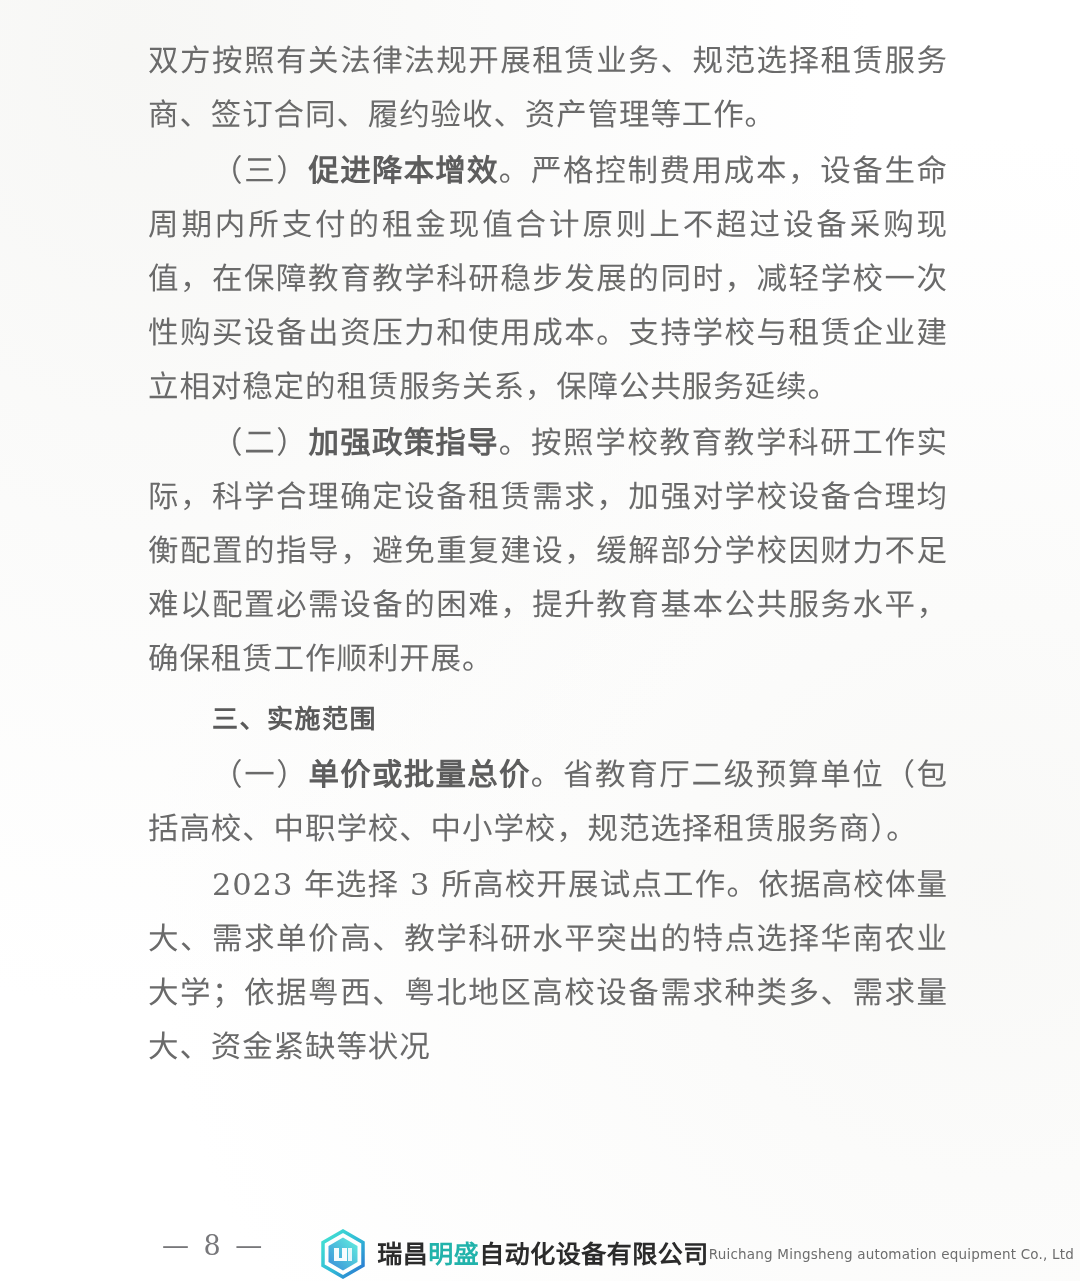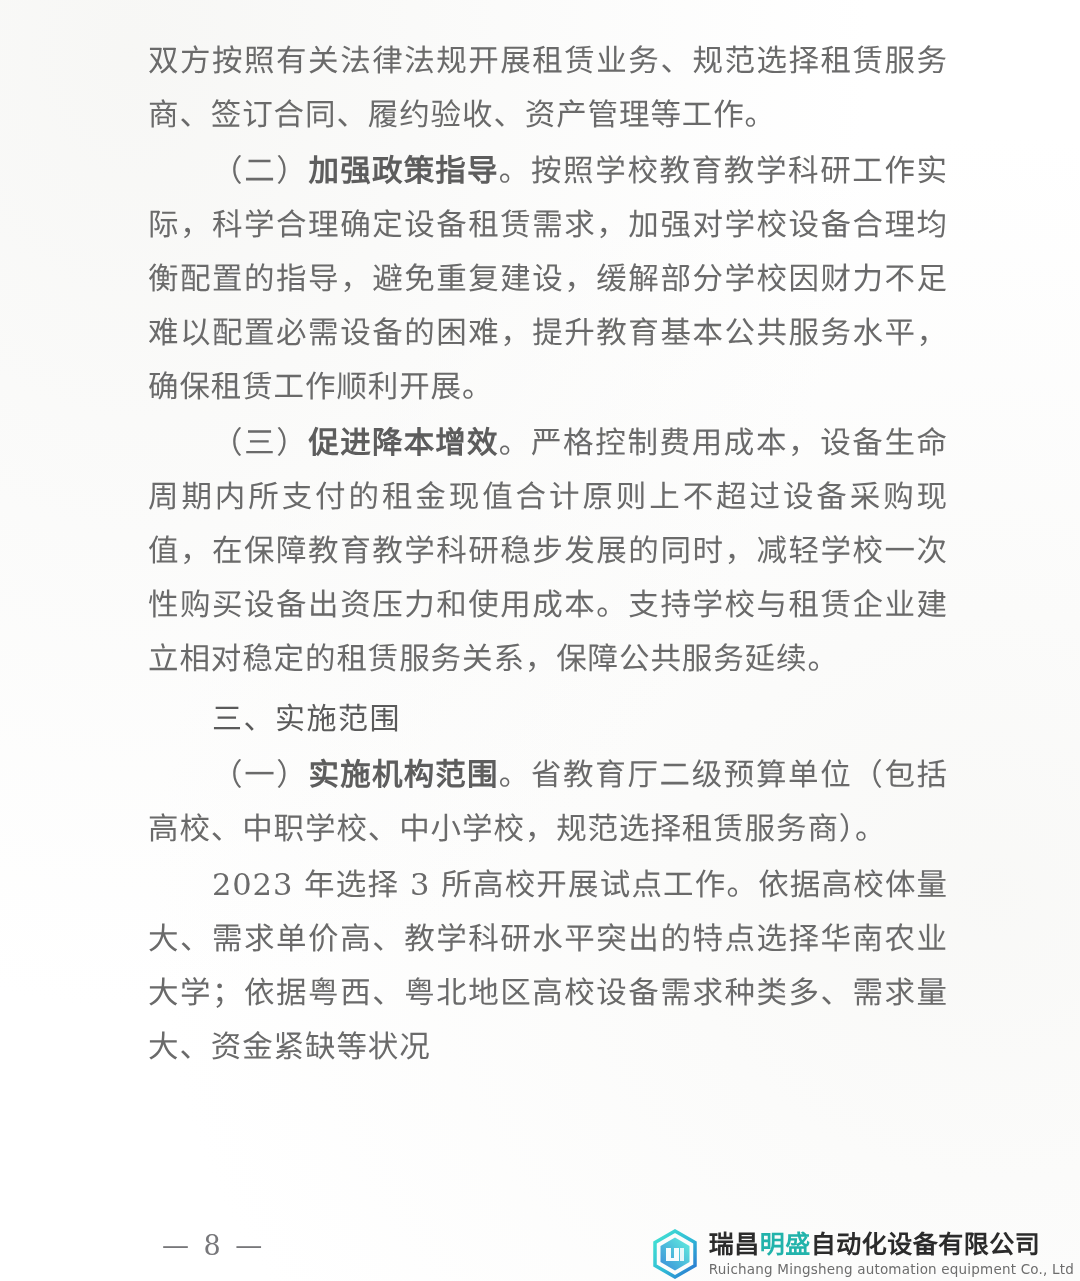--- a/index.html
+++ b/index.html
@@ -60,22 +60,22 @@
   
   .numeral {
     font-family: "DejaVu Serif", "Liberation Serif", serif;
     color: #6a6a6a;
   }
 
   
   .section-heading {
     margin: 6px 0 2px 0;
     font-family: "DejaVu Sans", "Liberation Sans", sans-serif;
-    font-weight: normal;
-    font-size: 30px;
+    font-weight: bold;
+    font-size: 26px;
     line-height: 54px;
     color: #5a5a5a;
     text-indent: 64px;
     letter-spacing: 1.5px;
   }
 
   
   .page-footer {
     position: absolute;
     left: 0;
@@ -106,21 +106,21 @@
   }
 
   .logo-mark {
     width: 50px;
     height: 50px;
     flex: 0 0 50px;
   }
 
   .logo-text {
     display: flex;
-    flex-direction: column;
+    flex-direction: row;
     line-height: 1;
   }
 
   .logo-cn {
     font-family: "DejaVu Sans", "Liberation Sans", sans-serif;
     font-weight: bold;
     font-size: 25px;
     letter-spacing: 0.5px;
     color: #2b2b2b;
     white-space: nowrap;
@@ -157,27 +157,27 @@
 </style>
 </head>
 <body>
 
 <div class="page">
 
   <div class="doc-body">
 
     <p class="para">双方按照有关法律法规开展租赁业务、规范选择租赁服务商、签订合同、履约验收、资产管理等工作。</p>
 
+    <p class="para indent"><span class="numeral">（三）</span><span class="lead">促进降本增效</span><span>。严格控制费用成本，设备生命周期内所支付的租金现值合计原则上不超过设备采购现值，在保障教育教学科研稳步发展的同时，减轻学校一次性购买设备出资压力和使用成本。支持学校与租赁企业建立相对稳定的租赁服务关系，保障公共服务延续。</span></p>
+
     <p class="para indent"><span class="numeral">（二）</span><span class="lead">加强政策指导</span><span>。按照学校教育教学科研工作实际，科学合理确定设备租赁需求，加强对学校设备合理均衡配置的指导，避免重复建设，缓解部分学校因财力不足难以配置必需设备的困难，提升教育基本公共服务水平，确保租赁工作顺利开展。</span></p>
 
-    <p class="para indent"><span class="numeral">（三）</span><span class="lead">促进降本增效</span><span>。严格控制费用成本，设备生命周期内所支付的租金现值合计原则上不超过设备采购现值，在保障教育教学科研稳步发展的同时，减轻学校一次性购买设备出资压力和使用成本。支持学校与租赁企业建立相对稳定的租赁服务关系，保障公共服务延续。</span></p>
-
     <h2 class="section-heading">三、实施范围</h2>
 
-    <p class="para indent"><span class="numeral">（一）</span><span class="lead">实施机构范围</span><span>。省教育厅二级预算单位（包括高校、中职学校、中小学校，规范选择租赁服务商）。</span></p>
+    <p class="para indent"><span class="numeral">（一）</span><span class="lead">单价或批量总价</span><span>。省教育厅二级预算单位（包括高校、中职学校、中小学校，规范选择租赁服务商）。</span></p>
 
 
 
     <p class="para indent">2023 年选择 3 所高校开展试点工作。依据高校体量大、需求单价高、教学科研水平突出的特点选择华南农业大学；依据粤西、粤北地区高校设备需求种类多、需求量大、资金紧缺等状况</p>
 
   </div>
 
   <div class="page-footer">
 
     <div class="folio">— 8 —</div>

